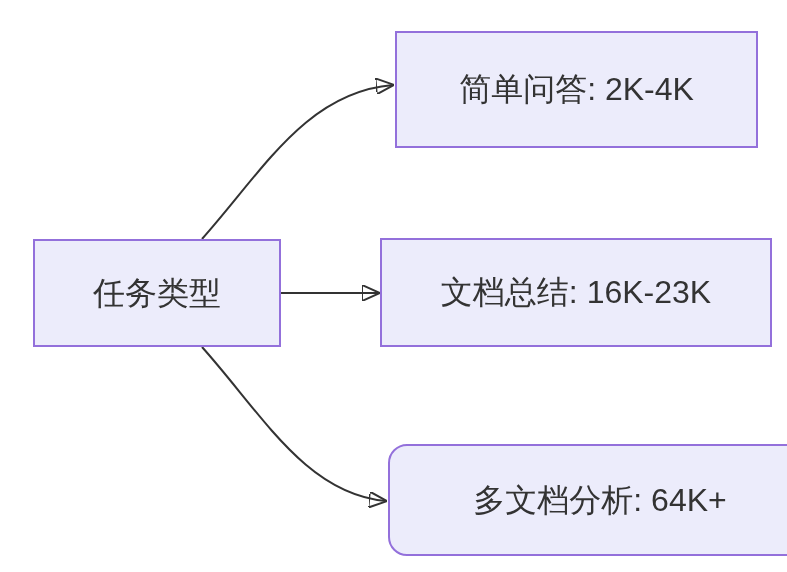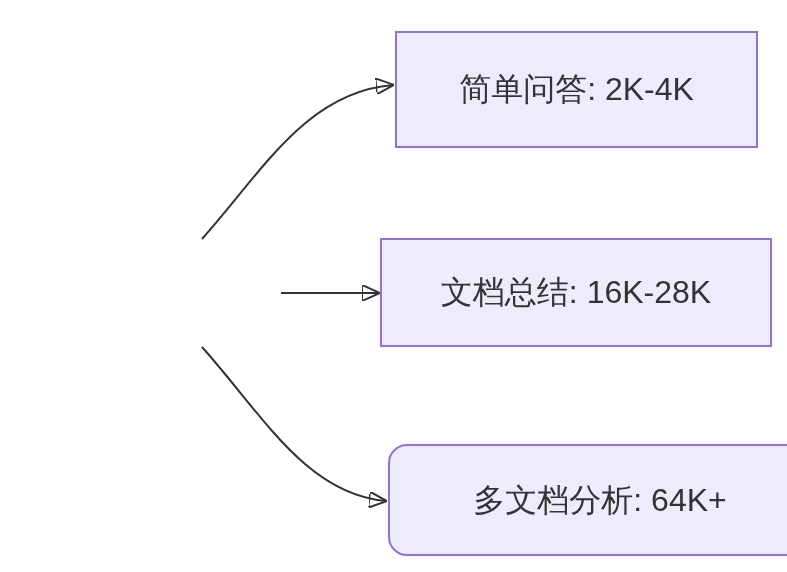--- a/index.html
+++ b/index.html
@@ -56,26 +56,29 @@
     <defs>
       <marker id="arrowhead" viewBox="0 0 18 16" markerWidth="18" markerHeight="16" refX="17" refY="8" orient="auto" markerUnits="userSpaceOnUse">
         <path d="M0,0 L18,8 L0,16 Z" fill="#333333" stroke="none"></path>
       </marker>
     </defs>
     <path d="M 202 239 C 262 172, 306 92, 393 85" marker-end="url(#arrowhead)"></path>
     <path d="M 281 293 L 379 293" marker-end="url(#arrowhead)"></path>
     <path d="M 202 347 C 262 414, 306 494, 386 501" marker-end="url(#arrowhead)"></path>
   </svg>
 
+  <div class="node node-root">
+    <span>任务类型</span>
+  </div>
 
   <div class="node node-top">
     <span>简单问答: 2K-4K</span>
   </div>
 
   <div class="node node-middle">
-    <span>文档总结: 16K-28K</span>
+    <span>文档总结: 16K-23K</span>
   </div>
 
   <div class="node node-bottom">
     <span>多文档分析: 64K+</span>
   </div>
 
 </div>
 
 </body></html>

